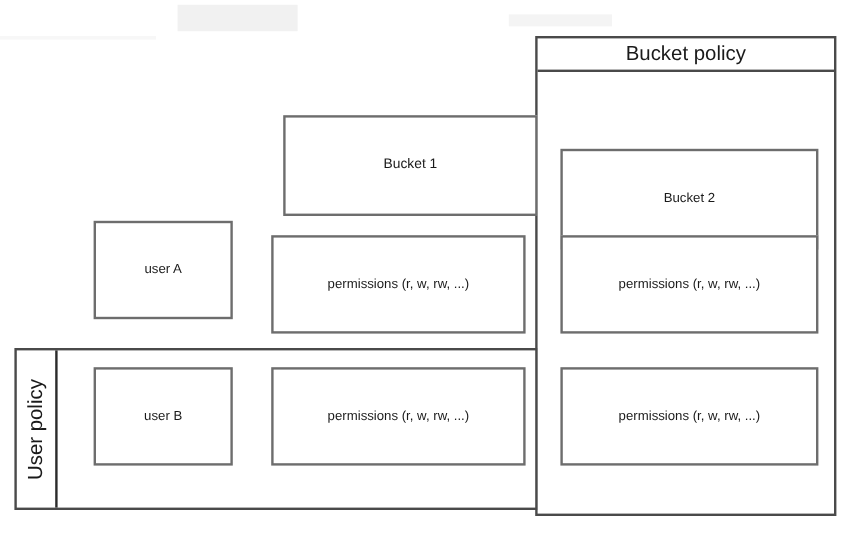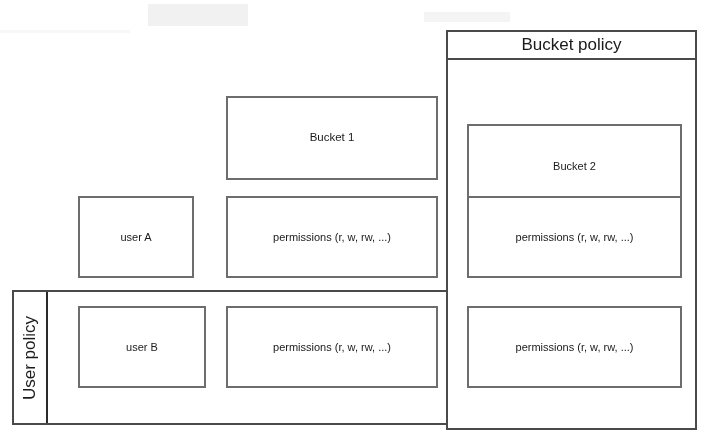--- a/index.html
+++ b/index.html
@@ -104,41 +104,41 @@
       <span class="t-title">Bucket policy</span>
     </div>
   </div>
 
   <div class="policy-outer" style="left:12px; top:290px; width:436px; height:135px;">
     <div class="rail" style="left:0; top:0; width:34px; height:100%;">
       <span class="rail-text">User policy</span>
     </div>
   </div>
 
-  <div class="box" style="left:226px; top:96px; width:212px; height:84px;padding-left:12px;">
+  <div class="box" style="left:236px; top:96px; width:212px; height:84px;padding-left:12px;">
     <span class="lbl t-mid">Bucket 1</span>
   </div>
 
   <div class="box" style="left:467px; top:96px; width:215px; height:84px;margin-top:28px;">
     <span class="lbl t-small">Bucket 2</span>
   </div>
 
-  <div class="box" style="left:78px; top:196px; width:116px; height:82px;">
+  <div class="box" style="left:78px; top:184px; width:116px; height:82px;">
     <span class="lbl t-small">user A</span>
   </div>
 
   <div class="box" style="left:226px; top:196px; width:212px; height:82px;">
     <span class="lbl t-small">permissions (r, w, rw, ...)</span>
   </div>
 
   <div class="box" style="left:467px; top:196px; width:215px; height:82px;">
     <span class="lbl t-small">permissions (r, w, rw, ...)</span>
   </div>
 
-  <div class="box" style="left:78px; top:306px; width:128px; height:82px;">
+  <div class="box" style="left:78px; top:306px; width:116px; height:82px;">
     <span class="lbl t-small">user B</span>
   </div>
 
   <div class="box" style="left:226px; top:306px; width:212px; height:82px;">
     <span class="lbl t-small">permissions (r, w, rw, ...)</span>
   </div>
 
   <div class="box" style="left:467px; top:306px; width:215px; height:82px;">
     <span class="lbl t-small">permissions (r, w, rw, ...)</span>
   </div>

